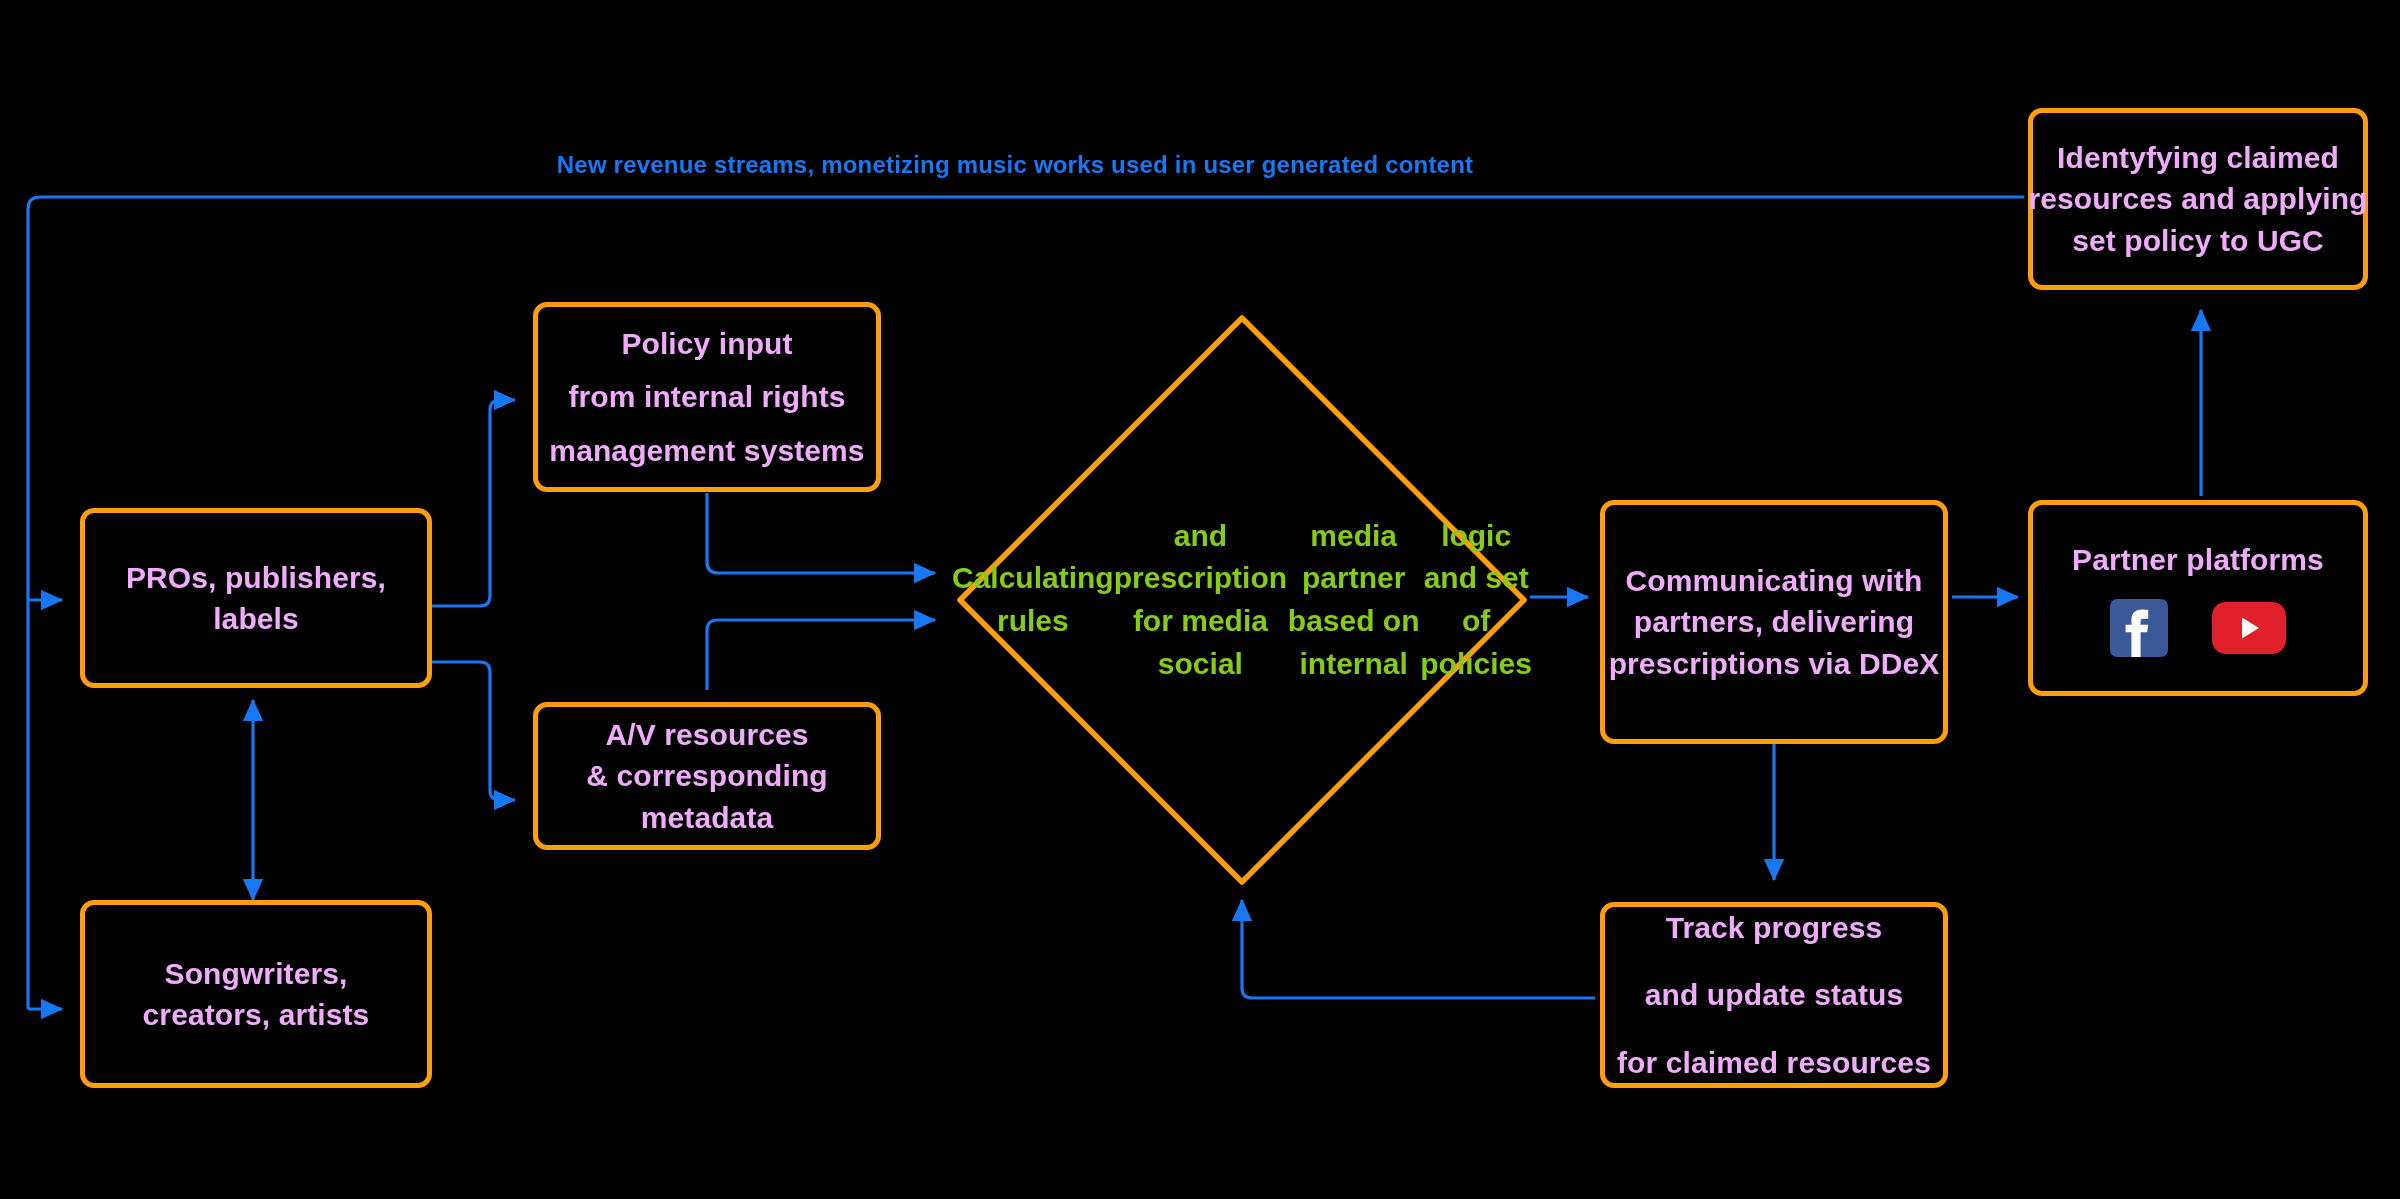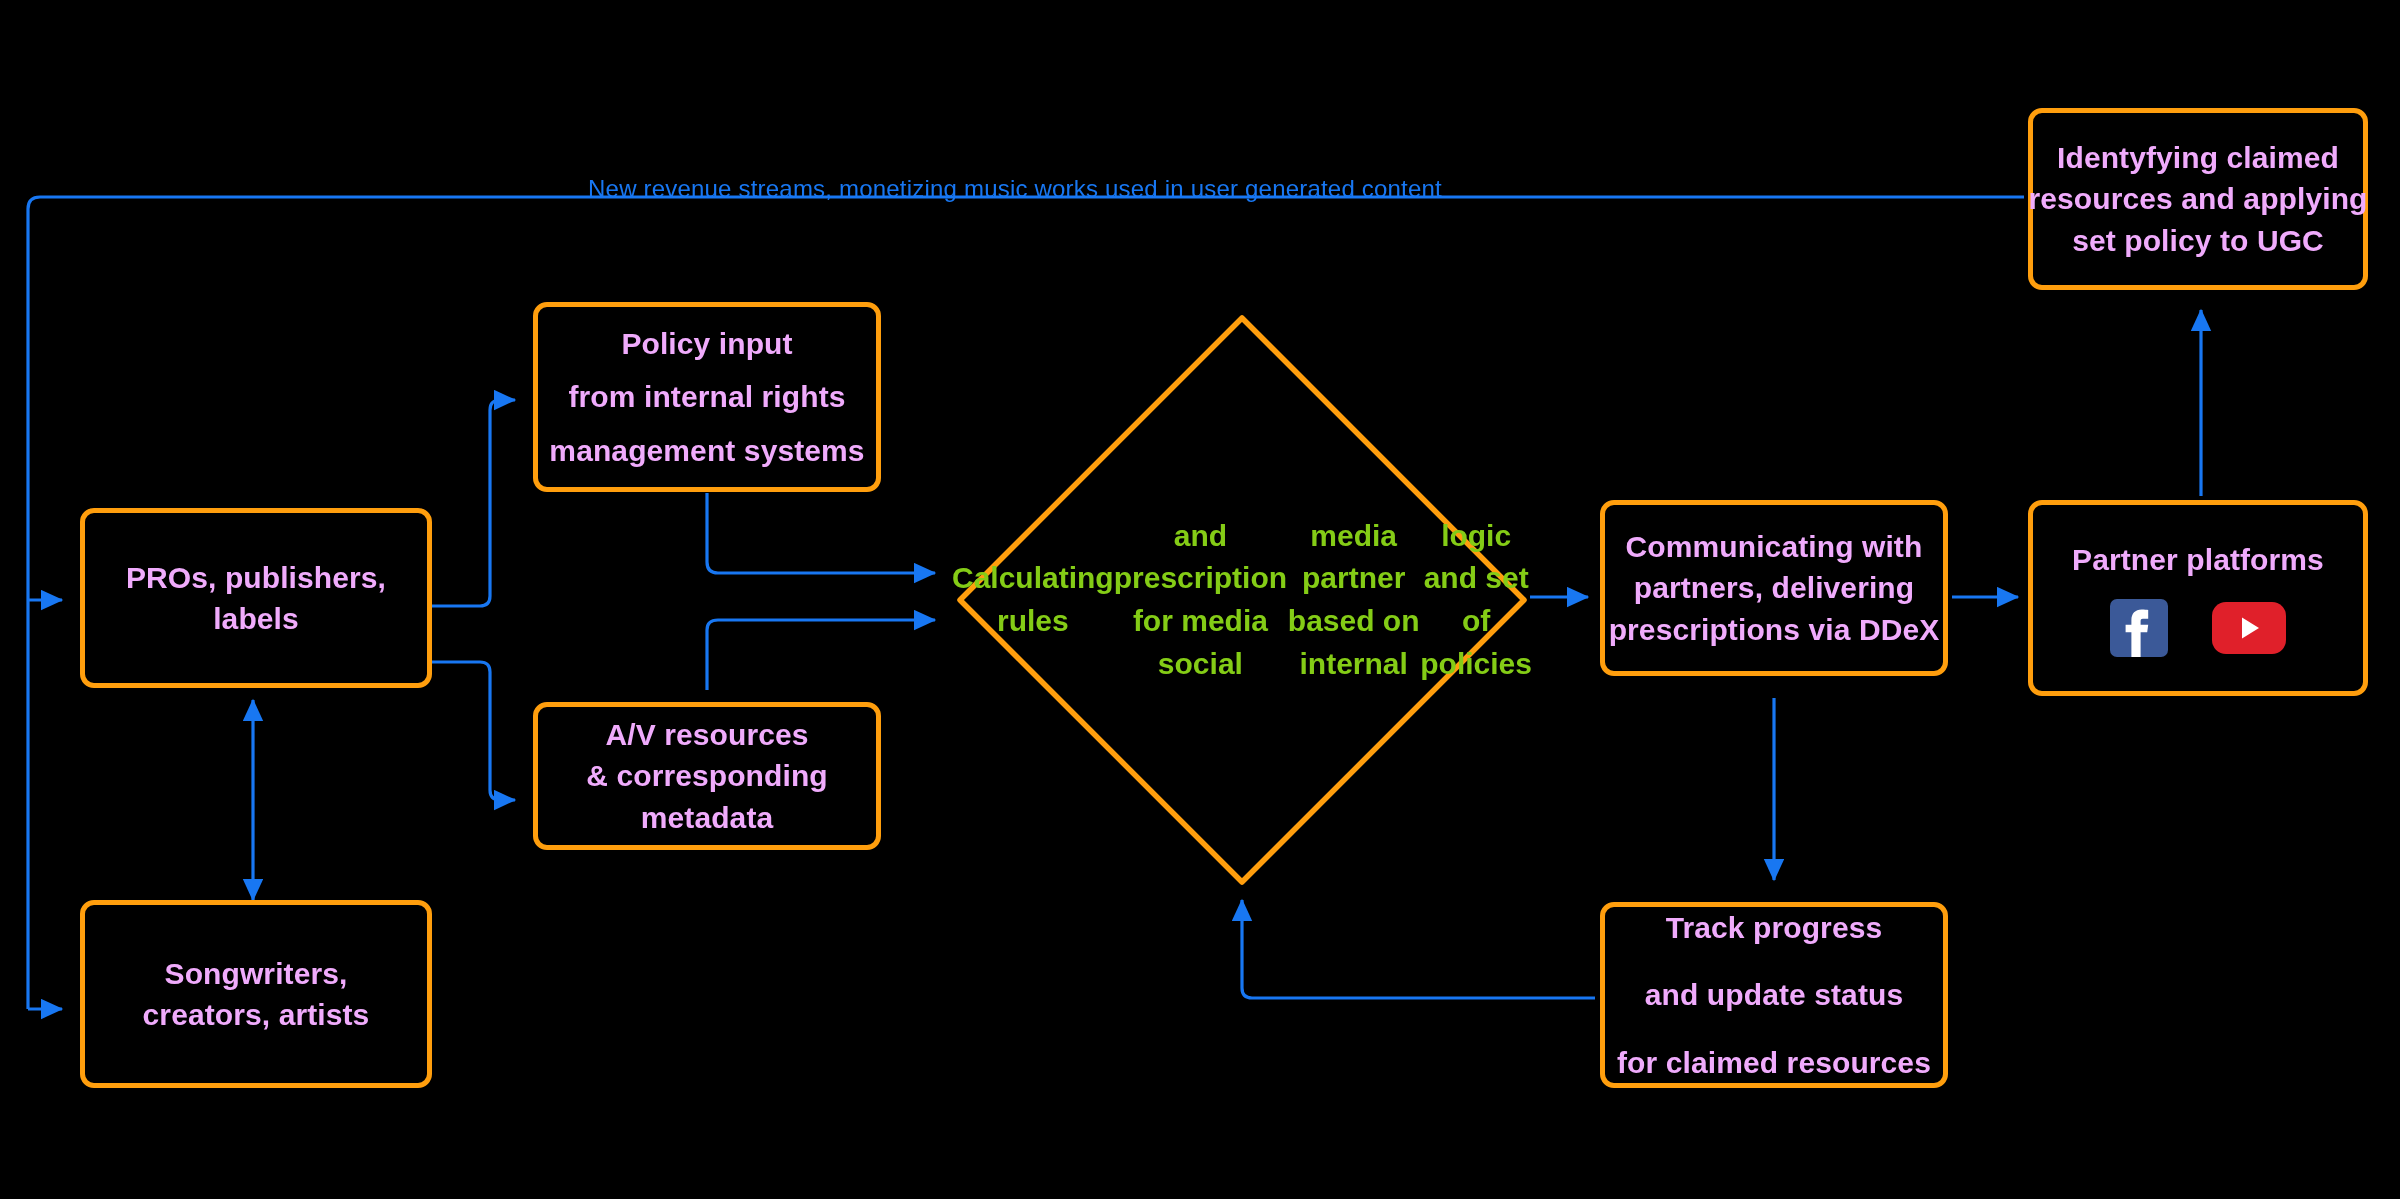--- a/index.html
+++ b/index.html
@@ -47,27 +47,26 @@
     color: #84cc16;
     font-weight: bold;
     font-size: 30px;
     line-height: 1.42;
     text-align: center;
     pointer-events: none;
   }
   .edge-label {
     position: absolute;
     color: #1877F2;
-    font-weight: normal;
+    font-weight: bold;
     font-size: 24px;
     line-height: 1.45;
     text-align: center;
     white-space: pre-line;
     letter-spacing: 0.2px;
-    margin-top: 24px;
   }
   #connectors {
     position: absolute;
     left: 0; top: 0;
     width: 2400px;
     height: 1199px;
     pointer-events: none;
   }
   .icon-row {
     display: flex;
@@ -163,21 +162,21 @@
       <path d="M 290,8 L 572,290 L 290,572 L 8,290 Z" fill="#000000" stroke="#FF9E0D" stroke-width="5.5" stroke-linejoin="round"></path>
     </svg>
     <div class="diamond-label">
       <span class="line">Calculating rules</span>
       <span class="line">and prescription for media social</span>
       <span class="line">media partner based on internal</span>
       <span class="line">logic and set of policies</span>
     </div>
   </div>
 
-  <div class="node" style="left:1600px; top:500px; width:348px; height:176px;">
+  <div class="node" style="left:1600px; top:500px; width:348px; height:244px;">
     <span class="line">Communicating with</span>
     <span class="line">partners, delivering</span>
     <span class="line">prescriptions via DDeX</span>
   </div>
 
   <div class="node" style="left:1600px; top:902px; width:348px; height:186px;justify-content:space-between;">
     <span class="line">Track progress</span>
     <span class="line">and update status</span>
     <span class="line">for claimed resources</span>
   </div>

